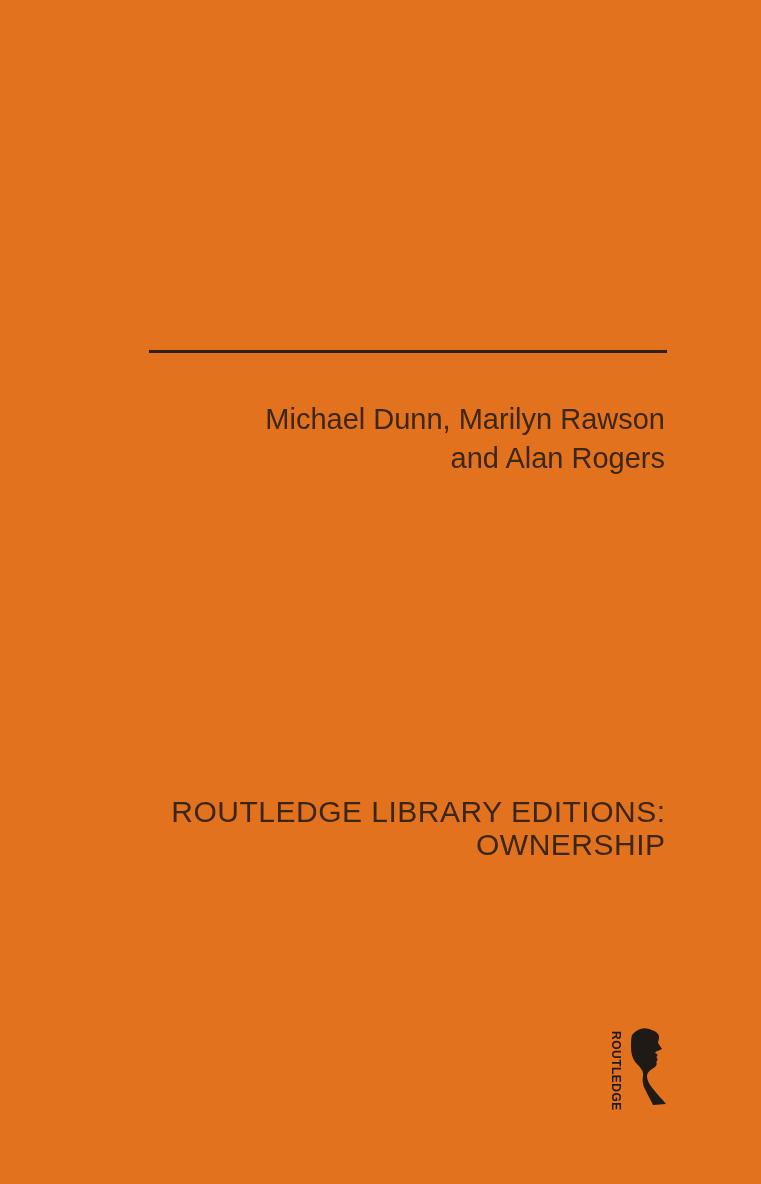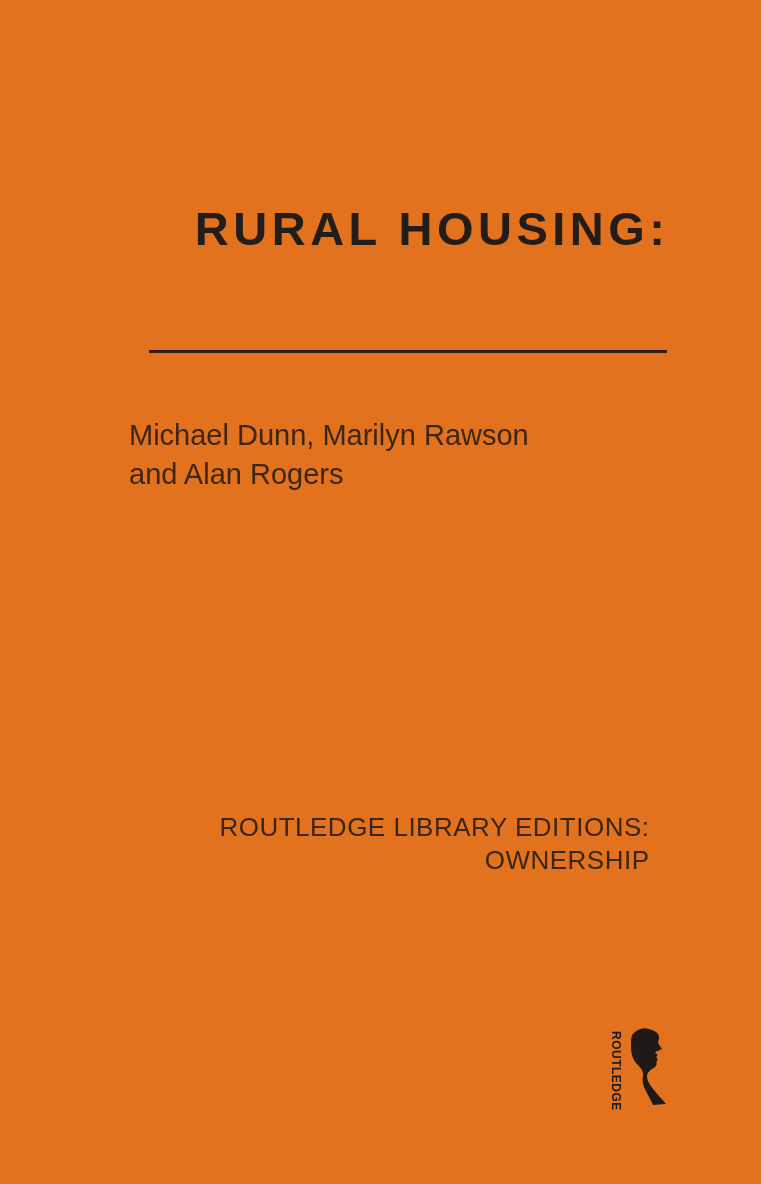--- a/index.html
+++ b/index.html
@@ -40,40 +40,41 @@
     top: 350px;
     right: 94px;
     width: 518px;
     height: 3px;
   }
   .authors-block {
     position: absolute;
     top: 400px;
     right: 96px;
     width: 520px;
+    text-align: right;
     font-weight: 400;
     font-size: 29px;
     line-height: 39px;
-    margin: 16px;
+    margin: 0;
   }
   .authors-block .line {
     display: block;
     white-space: nowrap;
   }
   .series-block {
     position: absolute;
     top: 795px;
     right: 96px;
     width: 560px;
     text-align: right;
     font-weight: 400;
-    font-size: 26px;
+    font-size: 30px;
     line-height: 33px;
     letter-spacing: 0.5px;
-    margin: 16px;
+    margin: 0;
   }
   .series-block .line {
     display: block;
     margin-right: -0.5px;
     white-space: nowrap;
   }
   .publisher-logo {
     position: absolute;
     top: 1028px;
     right: 94px;
@@ -96,21 +97,20 @@
     width: 38px;
     height: 78px;
   }
 </style>
 </head>
 <body>
 
 <div class="cover" style="background-color: rgb(227, 114, 30);">
 
   <h1 class="title-block" style="color: rgb(35, 29, 26);">
-    <span class="line">RURAL HOUSING:</span>
   </h1>
 
   <div class="title-rule" style="background-color: rgb(48, 31, 16);"></div>
 
   <p class="authors-block" style="color: rgb(60, 38, 20);">
     <span class="line">Michael Dunn, Marilyn Rawson</span>
     <span class="line">and Alan Rogers</span>
   </p>
 
   <p class="series-block" style="color: rgb(58, 38, 20);">

